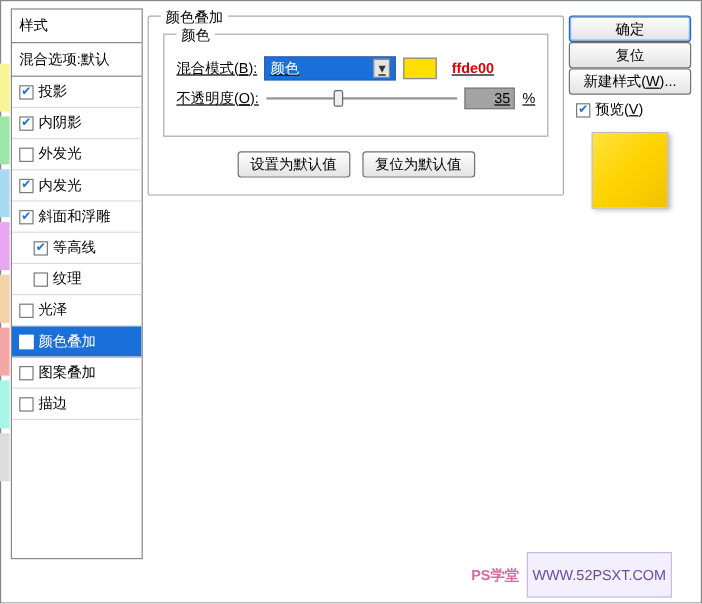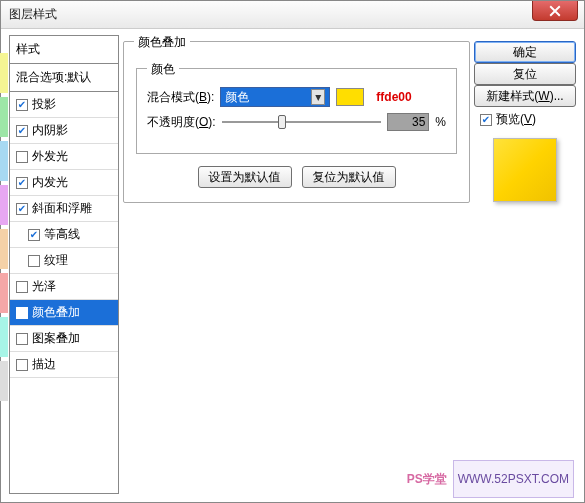--- a/index.html
+++ b/index.html
@@ -16,57 +16,49 @@
   .tree-item { padding: 4px 6px; border-bottom: 1px solid #ddd; display: flex; align-items: center; gap: 4px; cursor: pointer; }
   .tree-item.indent { padding-left: 18px; }
   .tree-item.selected { background: #1b6fd8; color: #fff; }
   .chk { width: 12px; height: 12px; border: 1px solid #7a7a7a; background: #fff; display: inline-flex; align-items: center; justify-content: center; }
   .chk.checked::after { content: "✔"; color: #1b6fd8; font-size: 10px; line-height: 1; }
   .tree-item.selected .chk { border-color:#fff; }
   .tree-item.selected .chk.checked::after { color:#fff; }
   .mainpanel { flex: 1; position: relative; }
   .fieldset { border: 1px solid #aaa; border-radius: 2px; padding: 10px 12px 14px; position: relative; margin-top: 6px; }
   .fieldset > .legend { position: absolute; top: -8px; left: 10px; background: #fff; padding: 0 4px; }
-  .inner-fieldset { border: 1px solid #aaa; padding: 12px 10px 16px; position: relative; margin-top: 16px; }
+  .inner-fieldset { border: 1px solid #aaa; padding: 12px 10px 16px; position: relative; margin-top: 4px; text-decoration: underline; }
   .inner-fieldset > .legend { position: absolute; top: -8px; left: 10px; background: #fff; padding: 0 4px; }
   .row { display: flex; align-items: center; gap: 6px; margin: 6px 0; }
   .lbl { text-align: right; white-space: nowrap; }
   .combo { width: 110px; height: 20px; background: #1b6fd8; color: #fff; border: 1px solid #3a5fa0; display: flex; align-items: center; justify-content: space-between; padding: 0 4px; cursor: pointer; }
   .combo .tri { width: 14px; height: 16px; background: #e4e4e4; border: 1px solid #888; display: flex; align-items: center; justify-content: center; color:#333; }
   .swatch { width: 28px; height: 18px; background: #ffde00; border: 1px solid #888; cursor: pointer; }
   .hexlabel { color: #d00; font-weight: bold; margin-left:6px; }
   .slider { flex: 1; height: 16px; position: relative; }
   .slider-track { position: absolute; top: 7px; left: 0; right: 0; height: 2px; background: #999; }
   .slider-thumb { position: absolute; top: 1px; width: 8px; height: 14px; background: #eee; border: 1px solid #666; border-radius: 2px; cursor: pointer; }
   .numbox { width: 42px; height: 18px; border: 1px solid #7a7a7a; text-align: right; padding: 1px 3px; background:#a3a3a3; }
   .btnrow { display: flex; gap: 10px; justify-content: center; margin-top: 12px; align-items: center; }
   .btn { min-width: 88px; height: 22px; border: 1px solid #707070; border-radius: 3px; background: linear-gradient(#fdfdfd,#e4e4e4); cursor: pointer; padding: 0 10px; display:inline-flex; align-items:center; justify-content:center; }
   .rightpanel { width: 102px; display: flex; flex-direction: column; gap: 0; align-items: stretch; padding-top: 6px; }
   .rightpanel .btn { width: 100%; }
   .previewchk { display: flex; align-items: center; gap: 4px; margin: 4px 0 4px 6px; cursor:pointer; }
   .preview-swatch { width: 64px; height: 64px; margin: 6px auto; border: 1px solid #bbb; background: linear-gradient(135deg,#ffe23a 0%, #ffd300 50%, #f0c200 100%); box-shadow: 2px 2px 4px rgba(0,0,0,.25); }
   .color-strips { position:absolute; left:-1px; top:52px; width:8px; z-index:0; }
   .strip { height:40px; margin-bottom:4px; }
-  .footer { position:absolute; bottom:4px; right:10px; font-size:10px; color:#777; display:flex; gap:6px; align-items:center; }
+  .footer { position:absolute; bottom:4px; right:24px; font-size:10px; color:#777; display:flex; gap:6px; align-items:center; }
   .footer .tag { border:1px solid #c9b8e8; background:#f4effc; padding:11px 4px; color:#6a4ba0; }
   .credit { color:#d76aa3; font-weight:bold; }
   .underline { text-decoration: underline; }
 </style>
 </head>
 <body>
 
 <div class="window">
-  <div class="titlebar">
-    <span class="titlebar-text">图层样式</span>
-    <div class="close-btn">
-      <svg viewBox="0 0 10 10">
-          <path d="M1 1 L9 9 M9 1 L1 9" stroke="#fff" stroke-width="1.6"></path>
-        </svg>
-    </div>
-  </div>
 
   <div class="content">
     <div class="color-strips" id="strips">
         <div class="strip" style="background: rgb(245, 245, 147);"></div>
         <div class="strip" style="background: rgb(157, 230, 167);"></div>
         <div class="strip" style="background: rgb(167, 217, 242);"></div>
         <div class="strip" style="background: rgb(231, 167, 242);"></div>
         <div class="strip" style="background: rgb(245, 209, 167);"></div>
         <div class="strip" style="background: rgb(245, 167, 167);"></div>
         <div class="strip" style="background: rgb(167, 245, 231);"></div>

